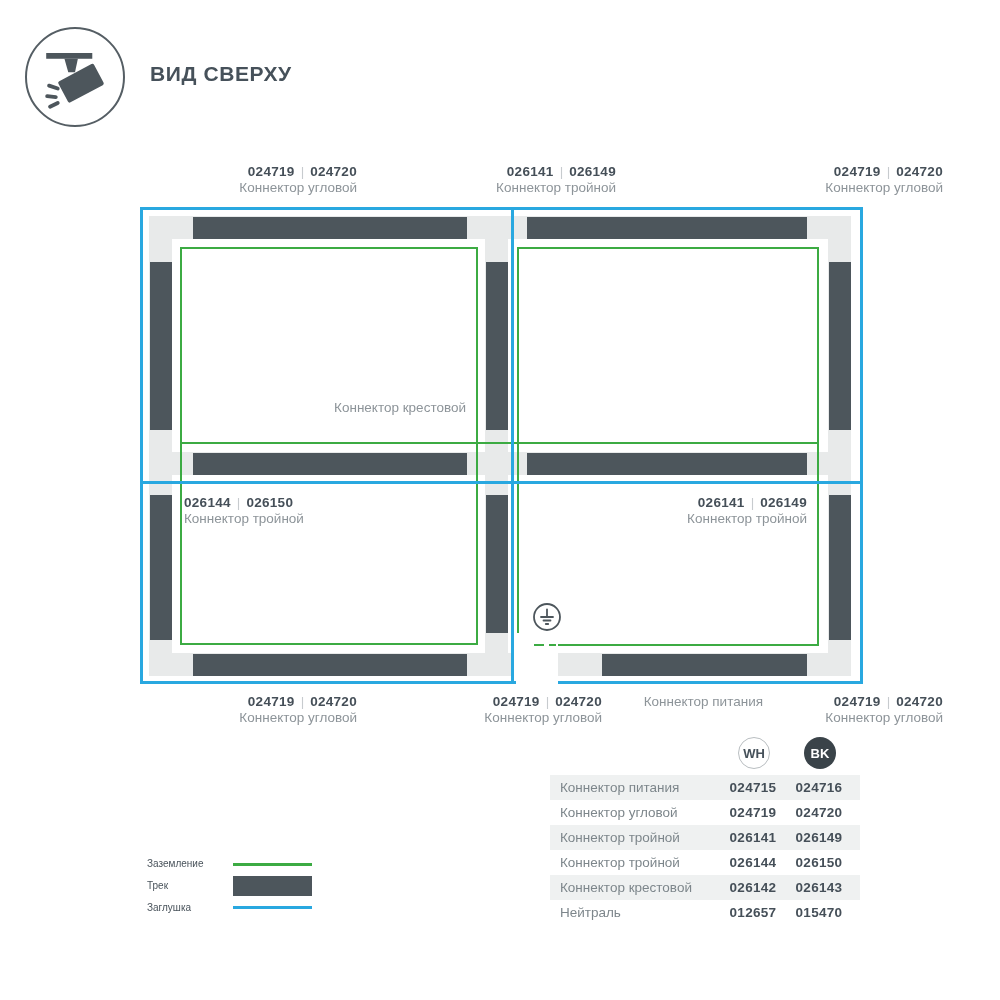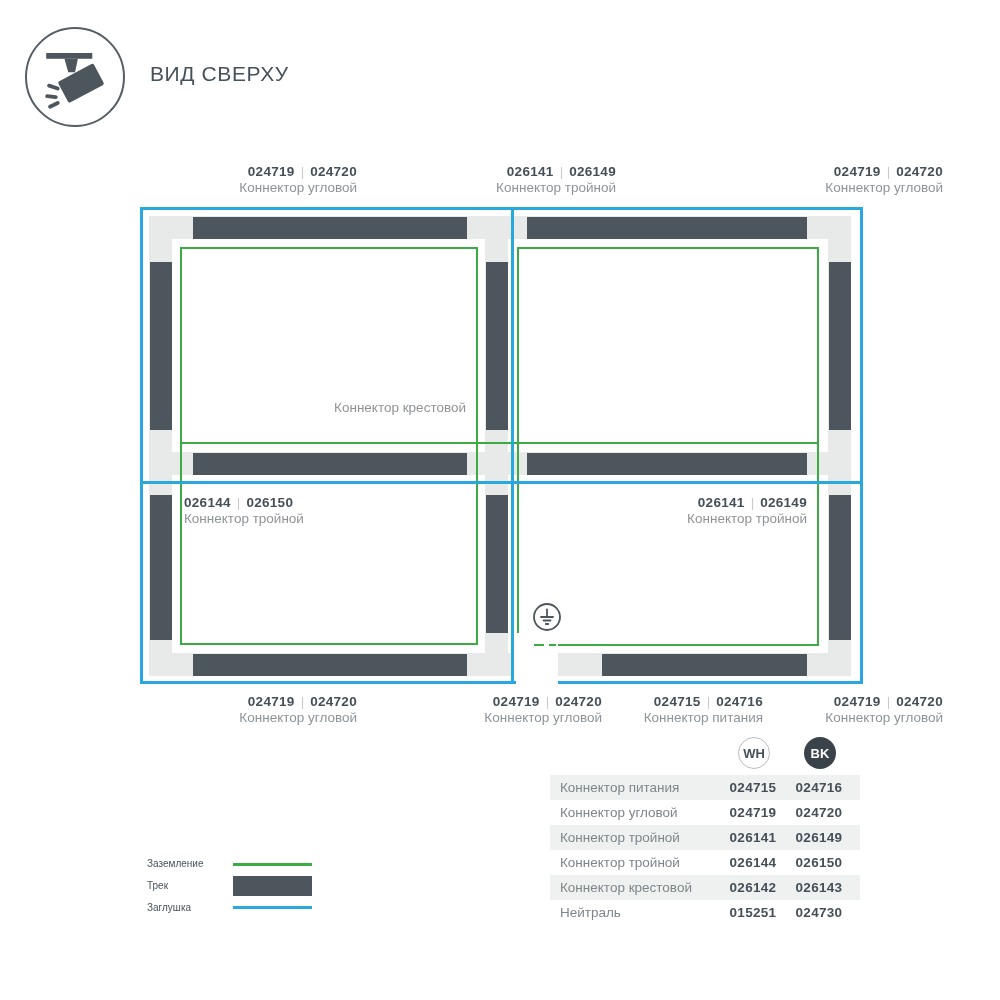--- a/index.html
+++ b/index.html
@@ -1,21 +1,21 @@
 <!DOCTYPE html>
 <html><head>
 <meta charset="utf-8">
 <style>
   html,body{margin:0;padding:0;background:#ffffff;}
   body{width:1000px;height:1000px;font-family:"Liberation Sans",sans-serif;}
   .stage{position:relative;width:1000px;height:1000px;overflow:hidden;background:#fff;}
 
   
   .hdr-icon{position:absolute;left:25px;top:27px;width:100px;height:100px;border:2px solid #555e64;border-radius:50%;box-sizing:border-box;background:#fff;}
-  .hdr-title{position:absolute;left:150px;top:62px;font-size:21px;font-weight:normal;color:#46515a;letter-spacing:.6px;}
+  .hdr-title{position:absolute;left:150px;top:62px;font-size:21px;font-weight:bold;color:#46515a;letter-spacing:.6px;}
 
   
   .bed{position:absolute;background:#e8eaea;}
   .track{position:absolute;background:#4d565c;}
   .gline{position:absolute;background:#3cab43;}
   .bline{position:absolute;background:#29a8e0;}
 
   
   .dlabel{position:absolute;width:300px;font-size:13.5px;line-height:16px;white-space:nowrap;}
   .dlabel .nums{font-weight:bold;color:#454f58;letter-spacing:.3px;}
@@ -141,21 +141,20 @@
   </div>
   <div class="dlabel ta-c" style="left:57px;top:694px;">
     <div><span class="nums">024719</span><span class="sep">|</span><span class="nums">024720</span></div>
     <div class="nm">Коннектор угловой</div>
   </div>
   <div class="dlabel ta-c" style="left:302px;top:694px;">
     <div><span class="nums">024719</span><span class="sep">|</span><span class="nums">024720</span></div>
     <div class="nm">Коннектор угловой</div>
   </div>
   <div class="dlabel ta-c" style="left:463px;top:694px;">
-    <div><span class="nums">024715</span><span class="sep">|</span><span class="nums">024716</span></div>
     <div class="nm">Коннектор питания</div>
   </div>
   <div class="dlabel ta-c" style="left:643px;top:694px;">
     <div><span class="nums">024719</span><span class="sep">|</span><span class="nums">024720</span></div>
     <div class="nm">Коннектор угловой</div>
   </div>
 
   <div class="lg-label" style="top:856px;">Заземление</div>
   <div class="lg-swatch" style="top:863px;height:3px;background:#3cab43;"></div>
   <div class="lg-label" style="top:878px;">Трек</div>
@@ -187,18 +186,18 @@
       <span class="cd">026144</span>
       <span class="cd">026150</span>
     </div>
     <div class="prow alt">
       <span class="nm">Коннектор крестовой</span>
       <span class="cd">026142</span>
       <span class="cd">026143</span>
     </div>
     <div class="prow">
       <span class="nm">Нейтраль</span>
-      <span class="cd">015251</span>
-      <span class="cd">024730</span>
+      <span class="cd">012657</span>
+      <span class="cd">015470</span>
     </div>
   </div>
 
 </div>
 
 </body></html>

